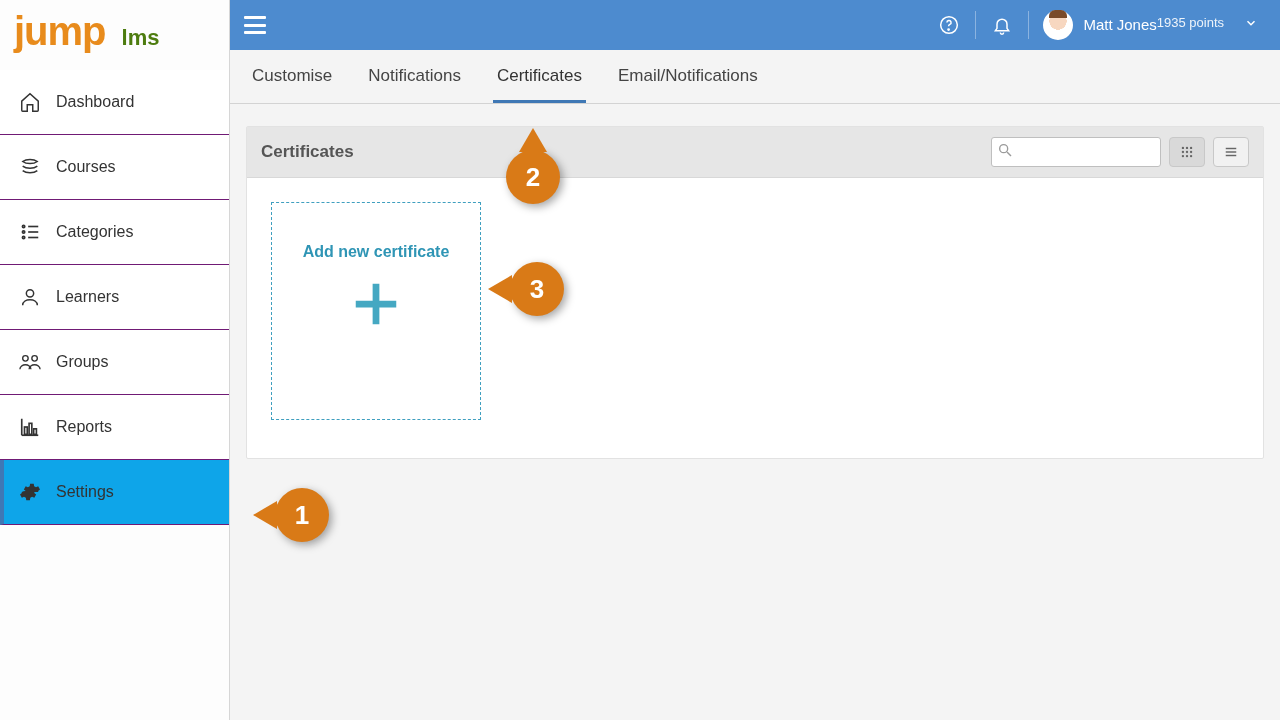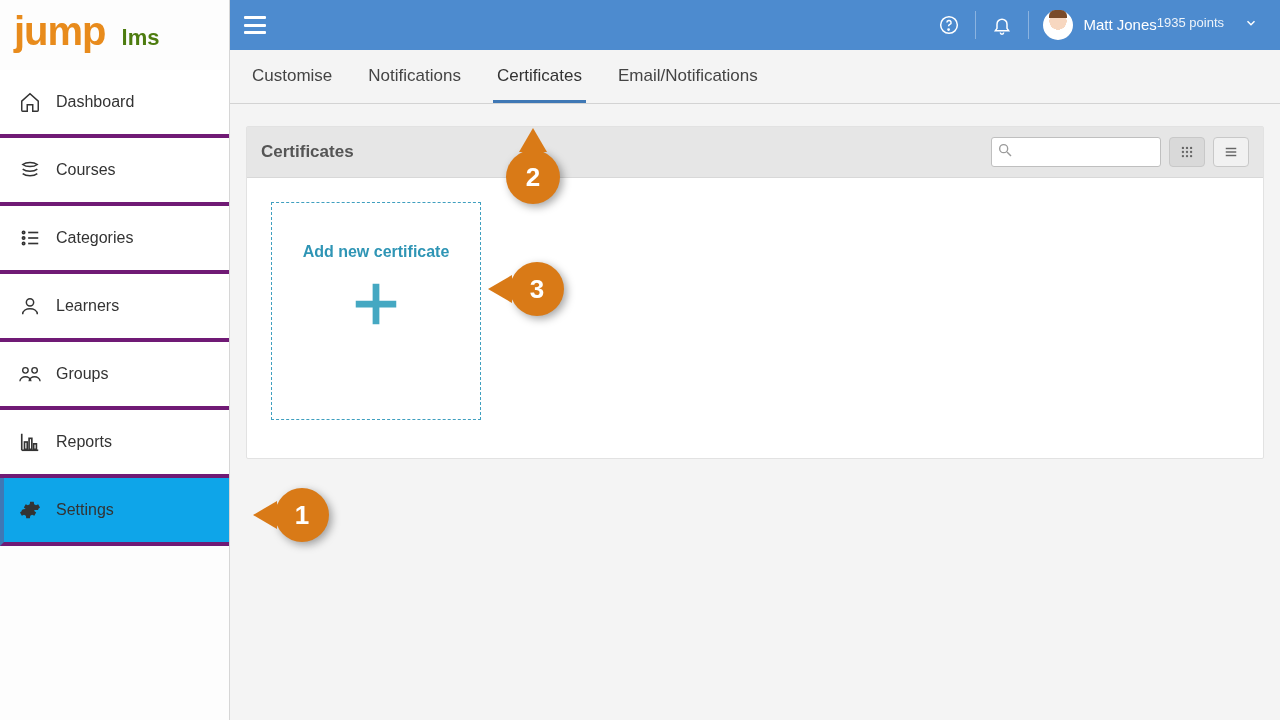--- a/index.html
+++ b/index.html
@@ -16,21 +16,21 @@
   }
   .logo-wrap { padding: 9px 14px 10px; }
   .logo { display: flex; align-items: baseline; gap: 2px; }
   .logo-jump { color: #e88b1c; font-weight: 700; font-size: 40px; letter-spacing: -1px; position: relative; }
   .logo-lms { color: #4d7c0f; font-weight: 700; font-size: 22px; margin-left: 14px; }
 
   .nav { display: flex; flex-direction: column; margin-top: 6px; }
   .nav-item {
     display: flex; align-items: center; gap: 14px;
     padding: 20px 18px; font-size: 16px; color: #333;
-    border-bottom: 4px solid #701a75;
+    border-bottom: 1px solid #701a75;
     background: #fff;
     cursor: pointer;
   }
   .nav-item.active { background: #0ea5e9; border-left: 4px solid #3f78b5; padding-left: 14px; }
   .nav-icon { width: 24px; height: 24px; display:flex; align-items:center; justify-content:center; color:#333; }
 
   
   .main { flex: 1; display: flex; flex-direction: column; height: 100%; background: #f4f4f4; }
 
   

